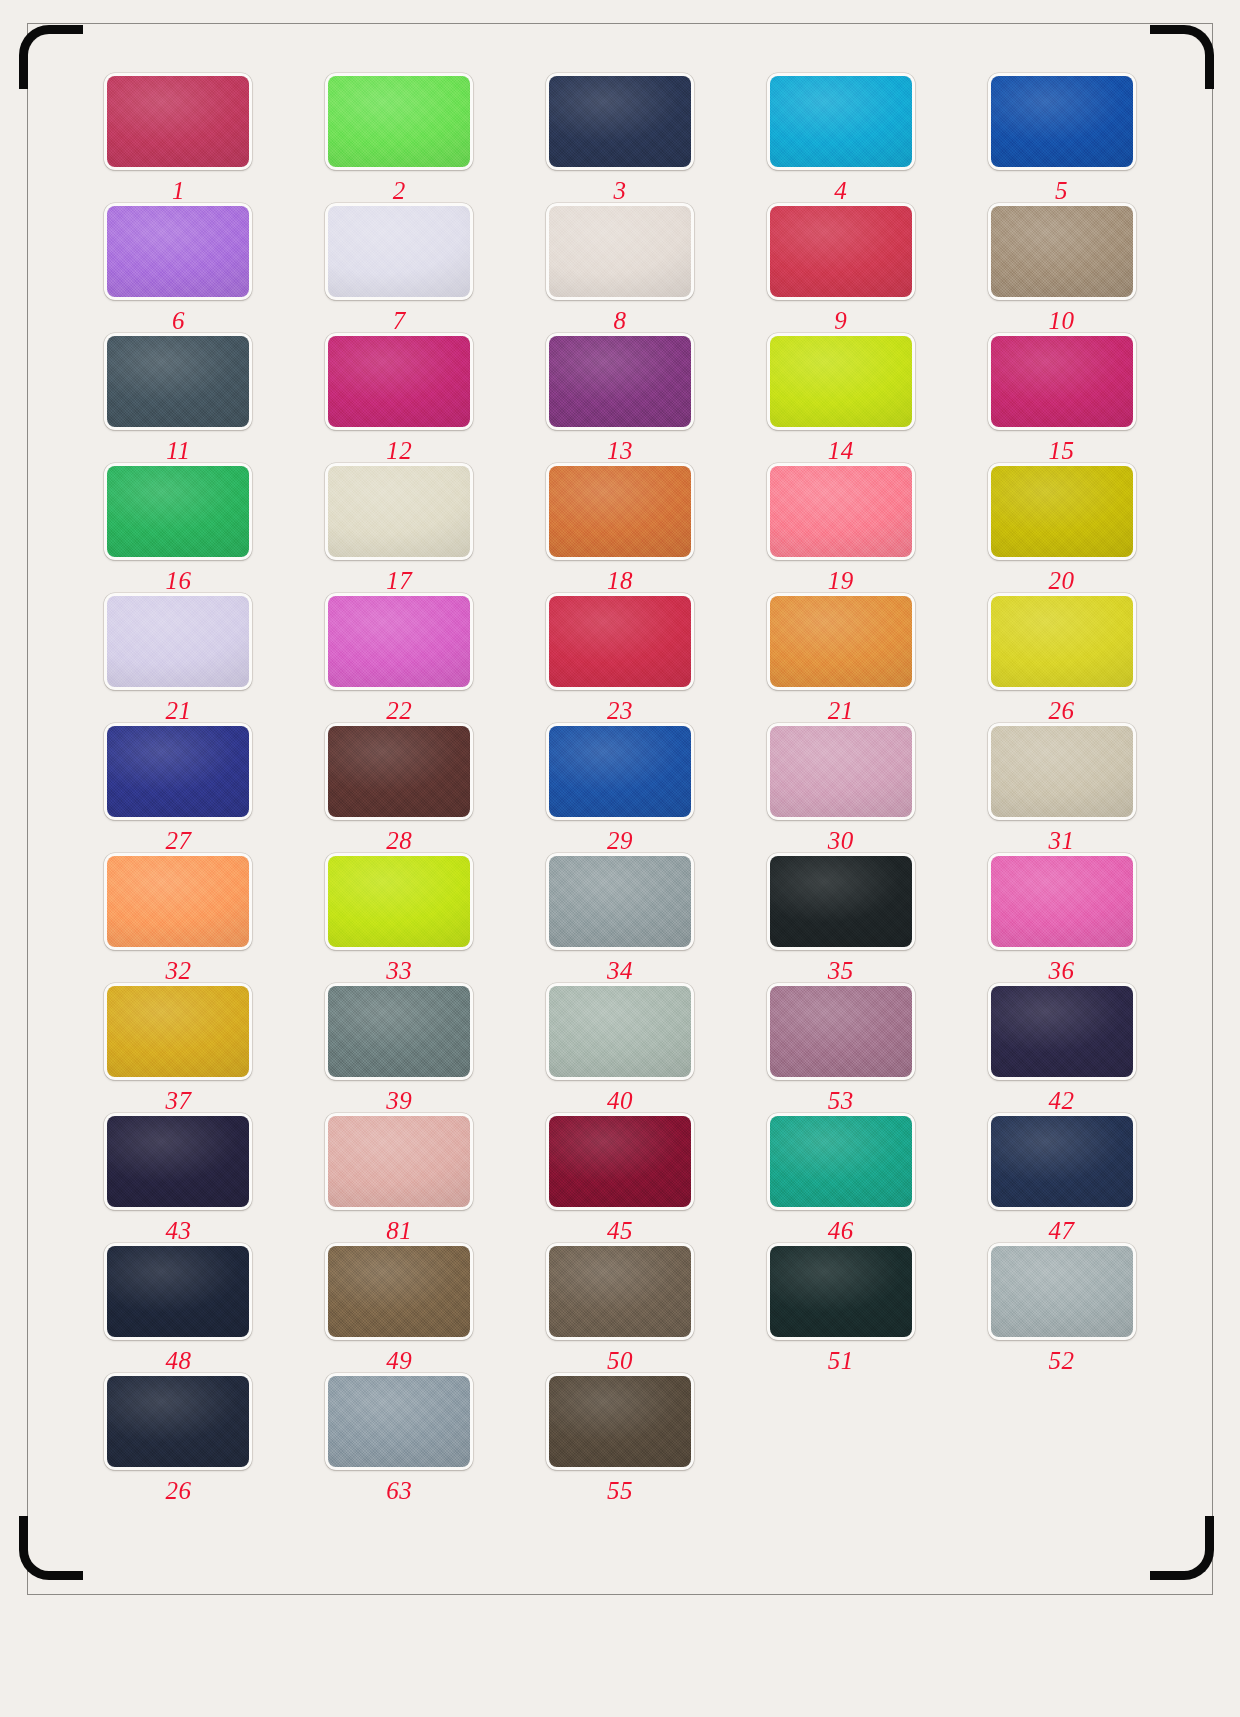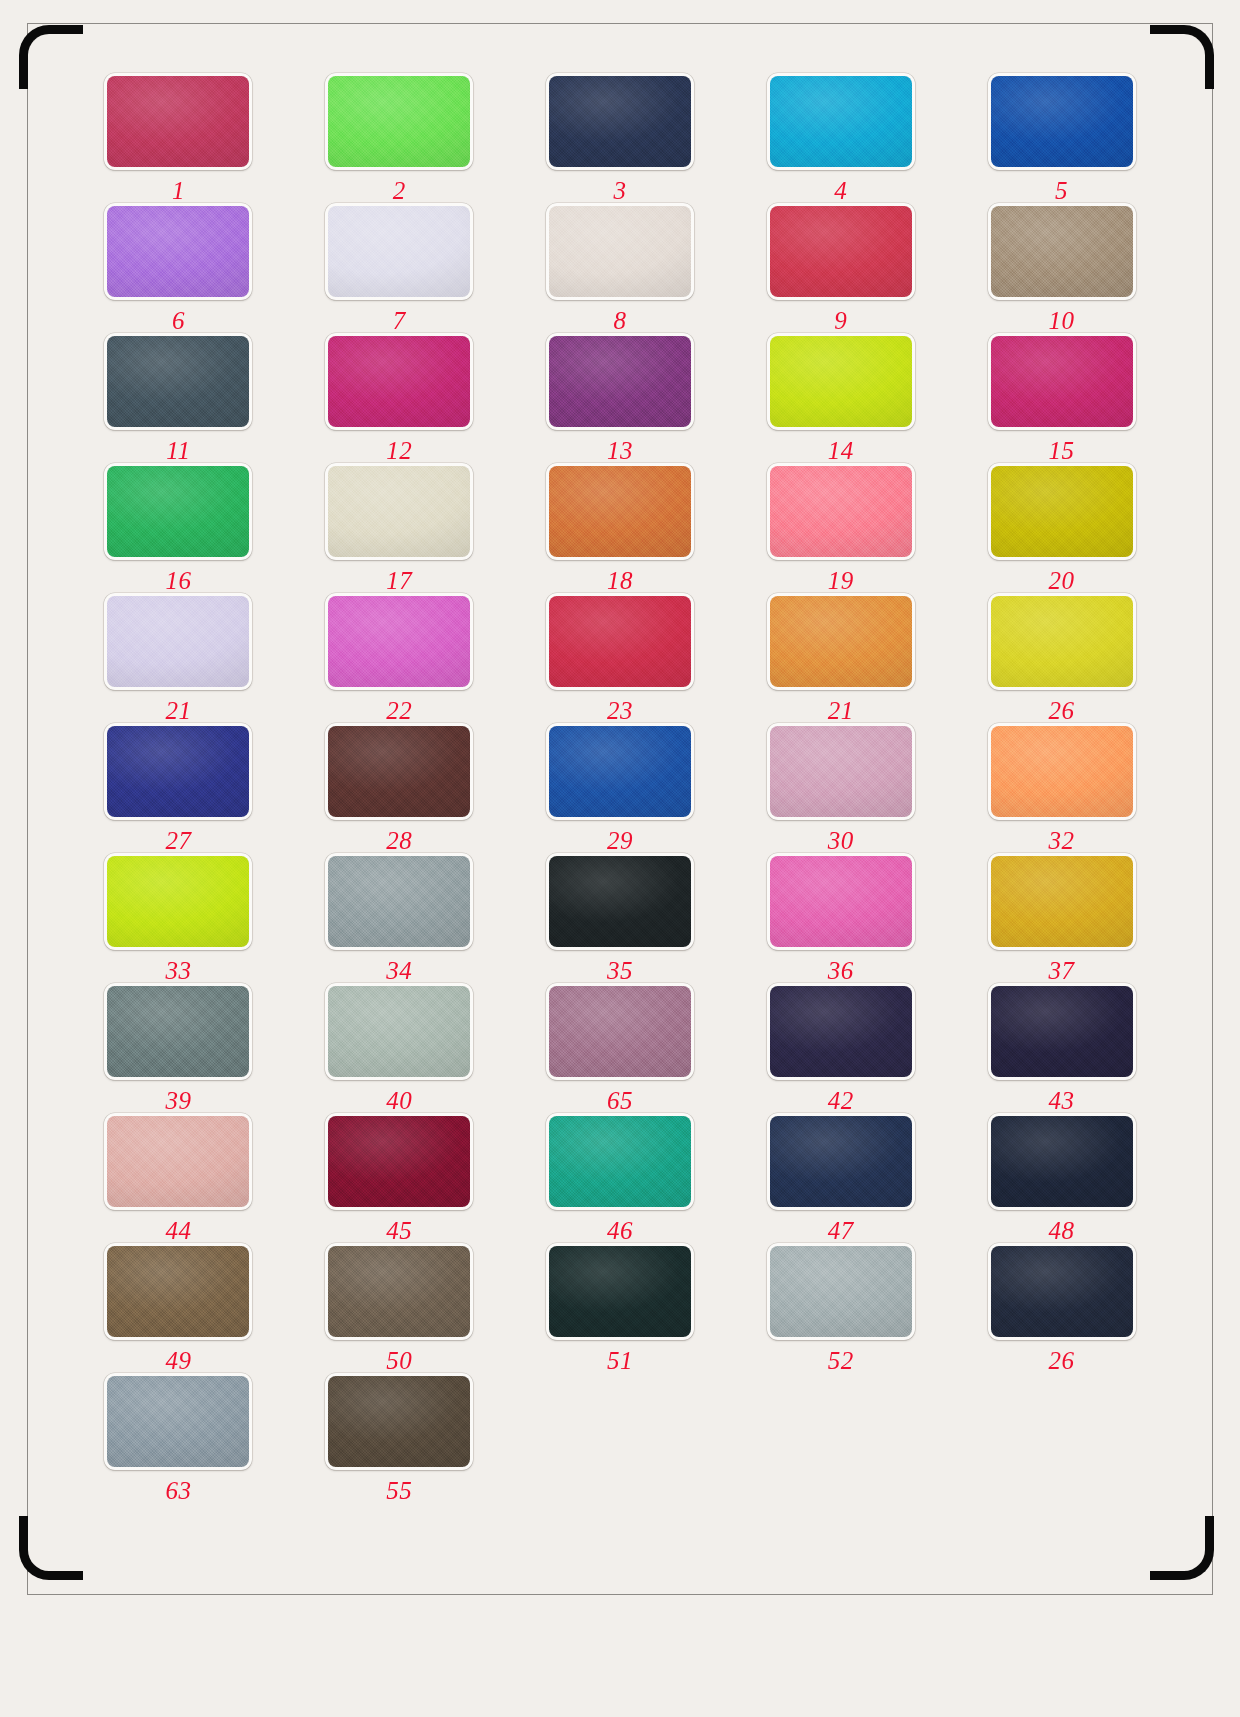--- a/index.html
+++ b/index.html
@@ -327,20 +327,26 @@
         <div class="chip-label">29</div>
       </div>
       <div class="swatch-cell">
         <div class="chip-wrap">
           <div class="chip" style="background-color: rgb(210, 163, 187);"></div>
         </div>
         <div class="chip-label">30</div>
       </div>
       <div class="swatch-cell">
         <div class="chip-wrap">
+          <div class="chip" style="background-color: rgb(205, 197, 176);"></div>
+        </div>
+        <div class="chip-label">31</div>
+      </div>
+      <div class="swatch-cell">
+        <div class="chip-wrap">
           <div class="chip" style="background-color: rgb(251, 157, 95);"></div>
         </div>
         <div class="chip-label">32</div>
       </div>
       <div class="swatch-cell">
         <div class="chip-wrap">
           <div class="chip" style="background-color: rgb(194, 227, 23);"></div>
         </div>
         <div class="chip-label">33</div>
       </div>
@@ -377,39 +383,39 @@
       <div class="swatch-cell">
         <div class="chip-wrap">
           <div class="chip" style="background-color: rgb(170, 185, 176);"></div>
         </div>
         <div class="chip-label">40</div>
       </div>
       <div class="swatch-cell">
         <div class="chip-wrap">
           <div class="chip" style="background-color: rgb(162, 116, 141);"></div>
         </div>
-        <div class="chip-label">65</div>
+        <div class="chip-label">53</div>
       </div>
       <div class="swatch-cell">
         <div class="chip-wrap">
           <div class="chip" style="background-color: rgb(44, 40, 71);"></div>
         </div>
         <div class="chip-label">42</div>
       </div>
       <div class="swatch-cell">
         <div class="chip-wrap">
           <div class="chip" style="background-color: rgb(38, 35, 63);"></div>
         </div>
         <div class="chip-label">43</div>
       </div>
       <div class="swatch-cell">
         <div class="chip-wrap">
           <div class="chip" style="background-color: rgb(223, 175, 169);"></div>
         </div>
-        <div class="chip-label">44</div>
+        <div class="chip-label">81</div>
       </div>
       <div class="swatch-cell">
         <div class="chip-wrap">
           <div class="chip" style="background-color: rgb(130, 19, 49);"></div>
         </div>
         <div class="chip-label">45</div>
       </div>
       <div class="swatch-cell">
         <div class="chip-wrap">
           <div class="chip" style="background-color: rgb(26, 162, 135);"></div>

